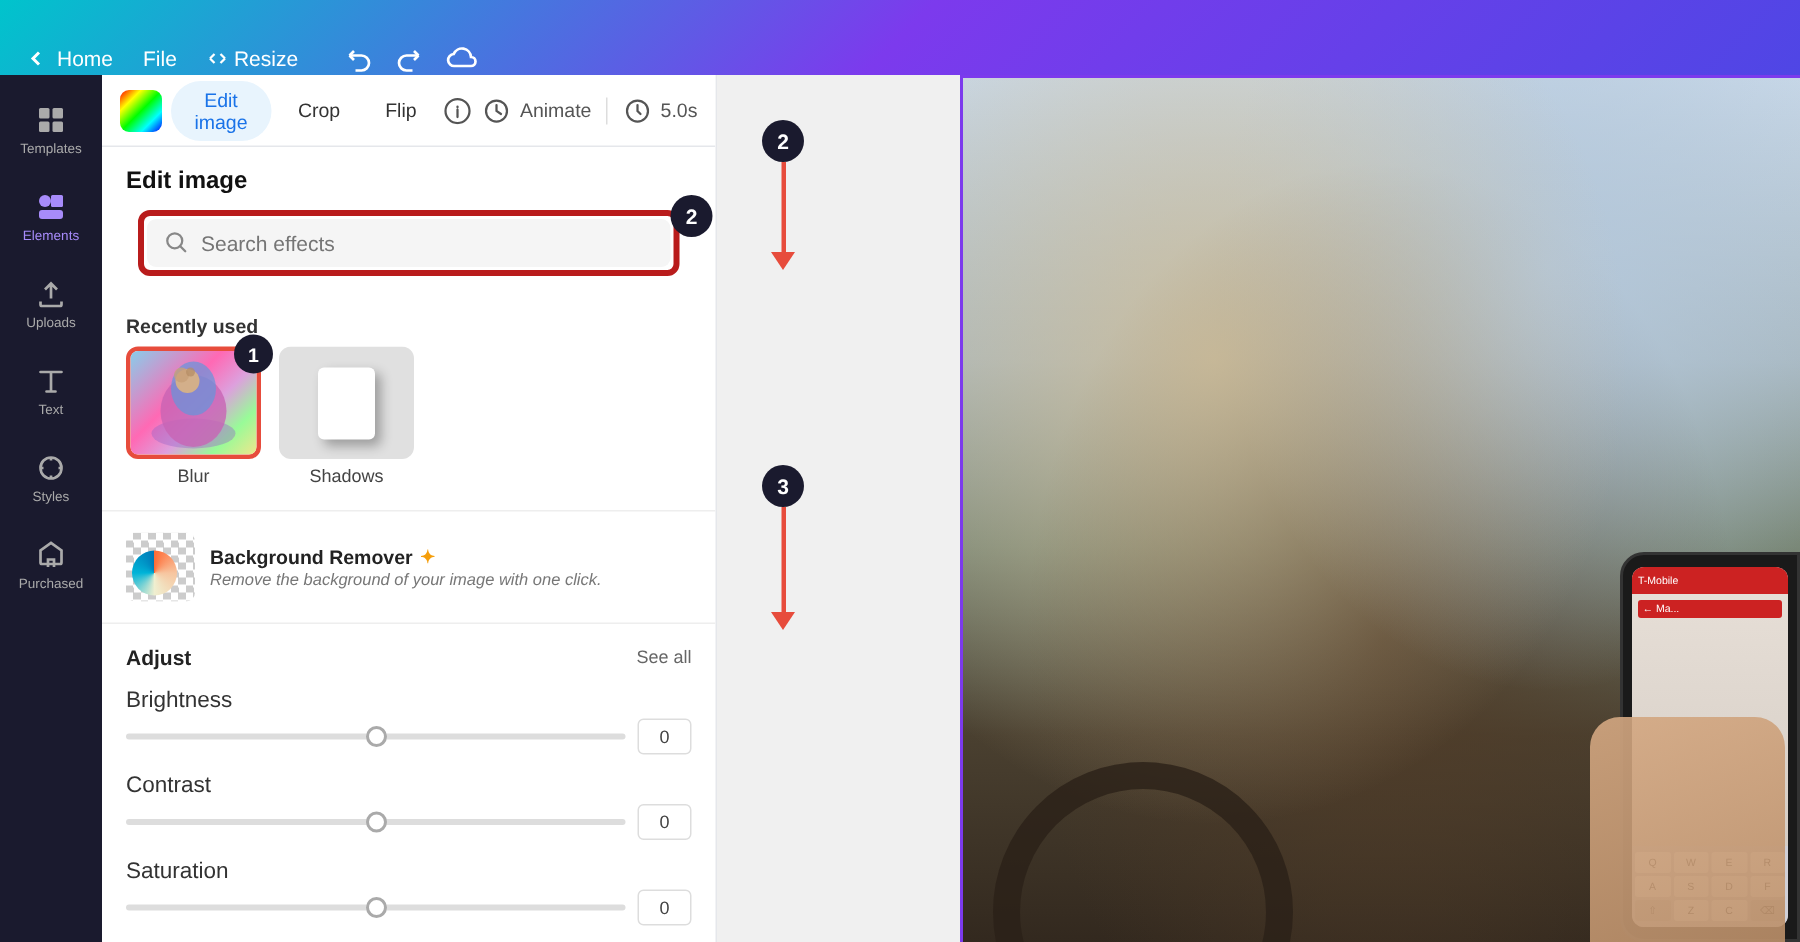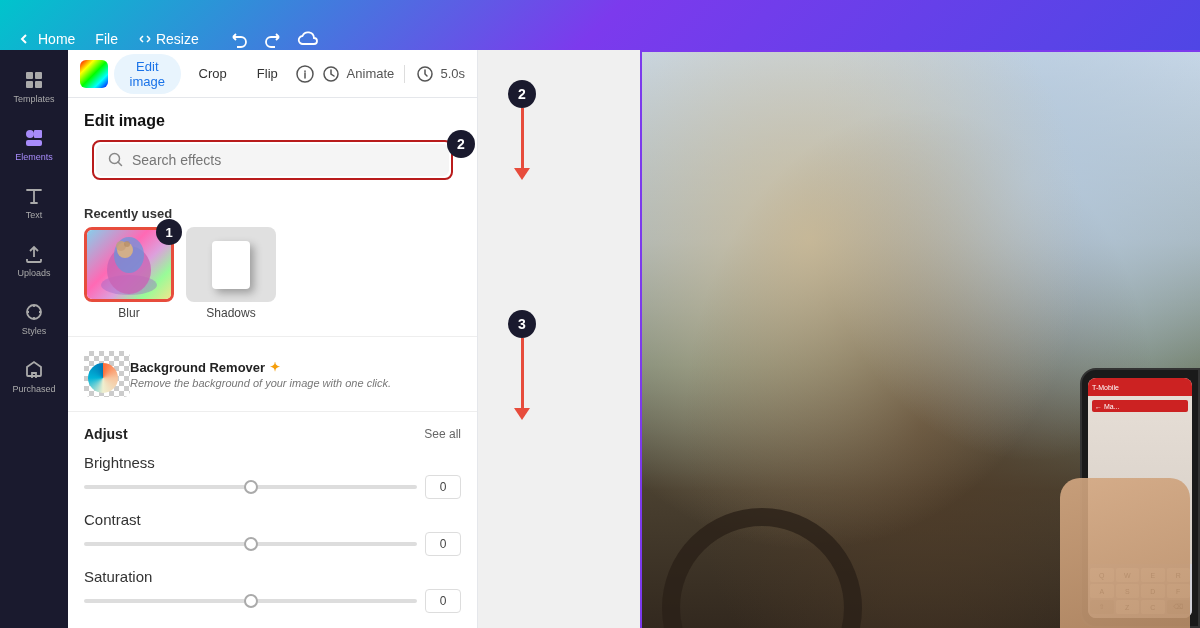--- a/index.html
+++ b/index.html
@@ -109,21 +109,21 @@
     
     .panel-title {
       font-size: 16px;
       font-weight: 600;
       color: #111;
       padding: 14px 16px 10px;
     }
 
     
     .search-area {
-      border: 2px solid #b91c1c;
+      border: 4px solid #b91c1c;
       border-radius: 8px;
       margin: 0 12px 8px;
       padding: 2px;
     }
     .search-box {
       display: flex;
       align-items: center;
       gap: 8px;
       padding: 8px 12px;
       border-radius: 6px;
@@ -222,20 +222,21 @@
       display: flex;
       align-items: center;
       justify-content: center;
       z-index: 10;
     }
 
     
     .bg-remover {
       display: flex;
       align-items: center;
+      gap: 10px;
       padding: 10px 16px;
       cursor: pointer;
     }
     .bg-thumb {
       width: 46px; height: 46px;
       border-radius: 6px;
       background:
         repeating-conic-gradient(#ccc 0% 25%, white 0% 50%) 0 0 / 10px 10px;
       position: relative;
       overflow: hidden;
@@ -488,30 +489,30 @@
     <div class="sidebar-item active">
       <svg width="22" height="22" viewBox="0 0 22 22" fill="none">
         <circle cx="7" cy="7" r="4" fill="#a78bfa"></circle>
         <rect x="11" y="3" width="8" height="8" rx="1" fill="#a78bfa"></rect>
         <rect x="3" y="13" width="16" height="6" rx="2" fill="#a78bfa"></rect>
       </svg>
       <span style="font-size:9px;color:#a78bfa">Elements</span>
     </div>
     <div class="sidebar-item">
       <svg width="22" height="22" viewBox="0 0 22 22" fill="none">
-        <path d="M4 5h14M11 5v13M8 18h6" stroke="#aaa" stroke-width="1.8" stroke-linecap="round"></path>
-      </svg>
-      <span style="font-size:9px;color:#aaa">Text</span>
-    </div>
-    <div class="sidebar-item">
-      <svg width="22" height="22" viewBox="0 0 22 22" fill="none">
         <path d="M11 14V4M7 8l4-4 4 4" stroke="#aaa" stroke-width="1.8"></path>
         <path d="M4 16v2a1 1 0 001 1h12a1 1 0 001-1v-2" stroke="#aaa" stroke-width="1.8"></path>
       </svg>
       <span style="font-size:9px;color:#aaa">Uploads</span>
+    </div>
+    <div class="sidebar-item">
+      <svg width="22" height="22" viewBox="0 0 22 22" fill="none">
+        <path d="M4 5h14M11 5v13M8 18h6" stroke="#aaa" stroke-width="1.8" stroke-linecap="round"></path>
+      </svg>
+      <span style="font-size:9px;color:#aaa">Text</span>
     </div>
     <div class="sidebar-item">
       <svg width="22" height="22" viewBox="0 0 22 22" fill="none">
         <circle cx="11" cy="11" r="7" stroke="#aaa" stroke-width="1.8"></circle>
         <path d="M11 4v2M11 16v2M4 11h2M16 11h2" stroke="#aaa" stroke-width="1.8"></path>
       </svg>
       <span style="font-size:9px;color:#aaa">Styles</span>
     </div>
     <div class="sidebar-item">
       <svg width="22" height="22" viewBox="0 0 22 22" fill="none">

